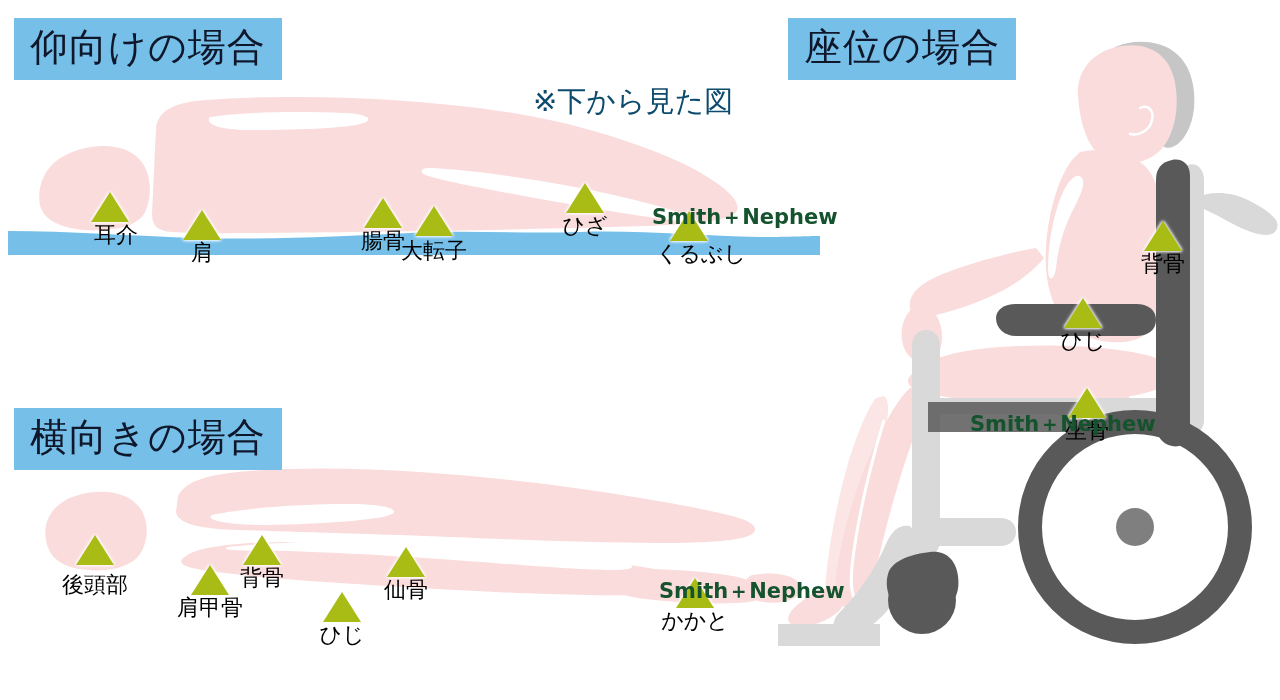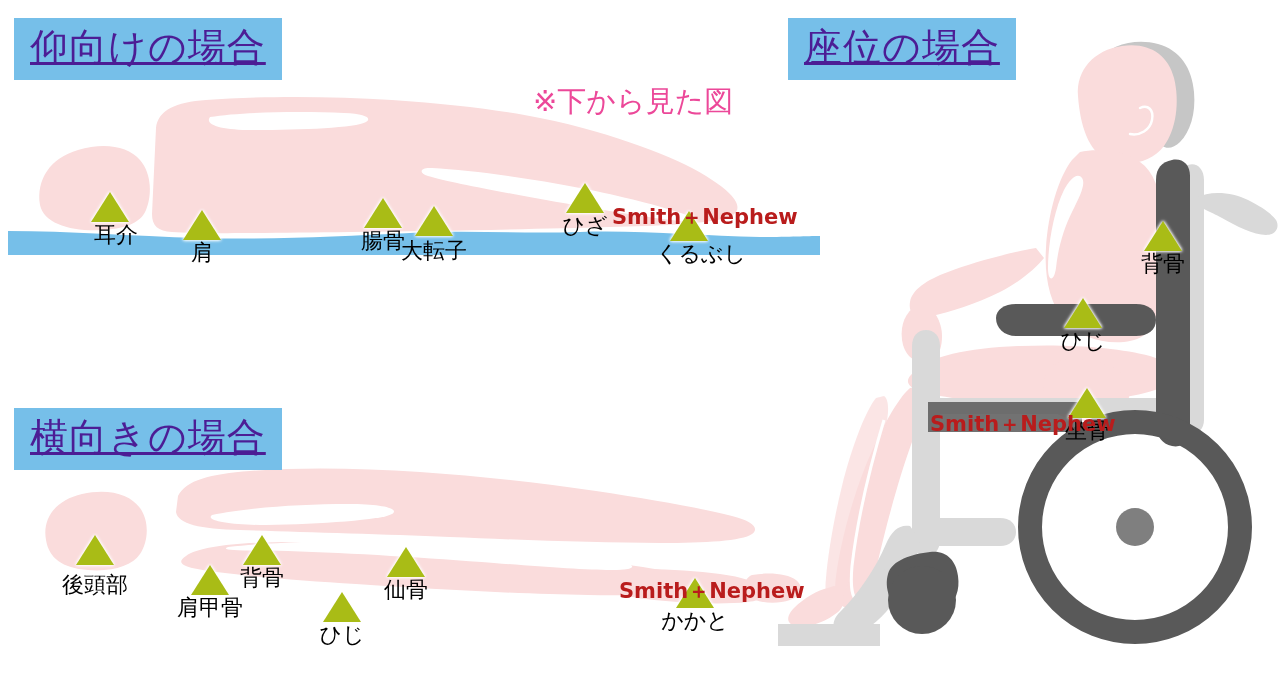--- a/index.html
+++ b/index.html
@@ -13,39 +13,38 @@
   #stage {
     position: relative;
     width: 1280px;
     height: 700px;
     background: #ffffff;
     overflow: hidden;
   }
   .banner {
     position: absolute;
     background: #76BFE9;
-    color: #4c1d95;
+    color: #0f172a;
     font-size: 38px;
     line-height: 1;
     letter-spacing: 1px;
     padding: 10px 16px 14px 16px;
     white-space: nowrap;
     font-family: "DejaVu Sans", "Liberation Sans", sans-serif;
-    text-decoration: underline;
   }
   #banner-supine { left: 14px; top: 18px; }
   #banner-side   { left: 14px; top: 408px; }
   #banner-seated { left: 788px; top: 18px; }
 
   .note {
     position: absolute;
     left: 533px;
     top: 82px;
     font-size: 29px;
-    color: #ec4899;
+    color: #0c4a6e;
     white-space: nowrap;
     font-family: "DejaVu Sans", "Liberation Sans", sans-serif;
   }
 
   
   .marker {
     position: absolute;
     width: 0;
     height: 0;
   }
@@ -67,26 +66,27 @@
     color: #000;
     white-space: nowrap;
     font-family: "DejaVu Sans", "Liberation Sans", sans-serif;
     line-height: 1;
   }
   .marker .lbl.c { left: 50%; transform: translateX(-50%); }
 
   
   .wm {
     position: absolute;
-    color: #b91c1c;
+    color: #14532d;
     font-size: 21px;
     font-weight: bold;
     white-space: nowrap;
     letter-spacing: 0px;
     font-family: "DejaVu Sans", "Liberation Sans", sans-serif;
+    margin-left: 40px;
   }
 
   svg { position: absolute; left: 0; top: 0; overflow: visible; }
 </style>
 </head>
 <body>
 
 <div id="stage">
 
   <svg id="svg-supine" width="1280" height="700">

